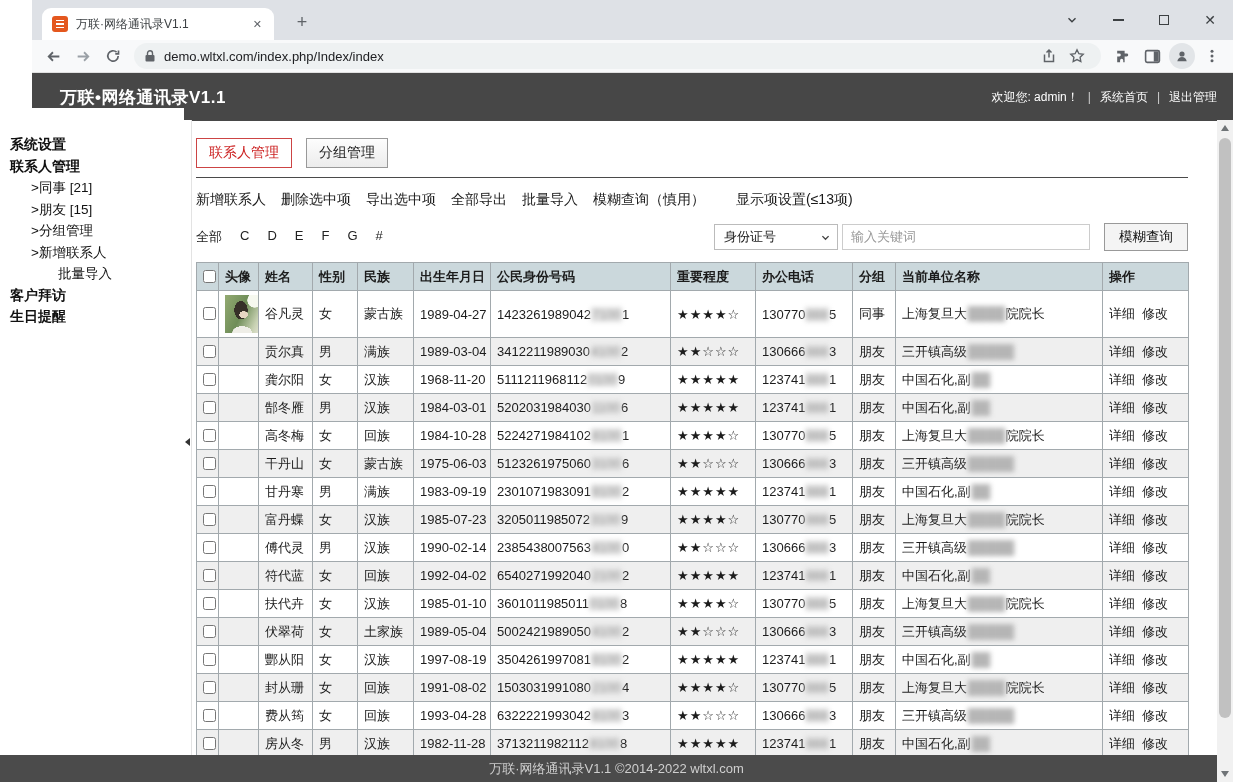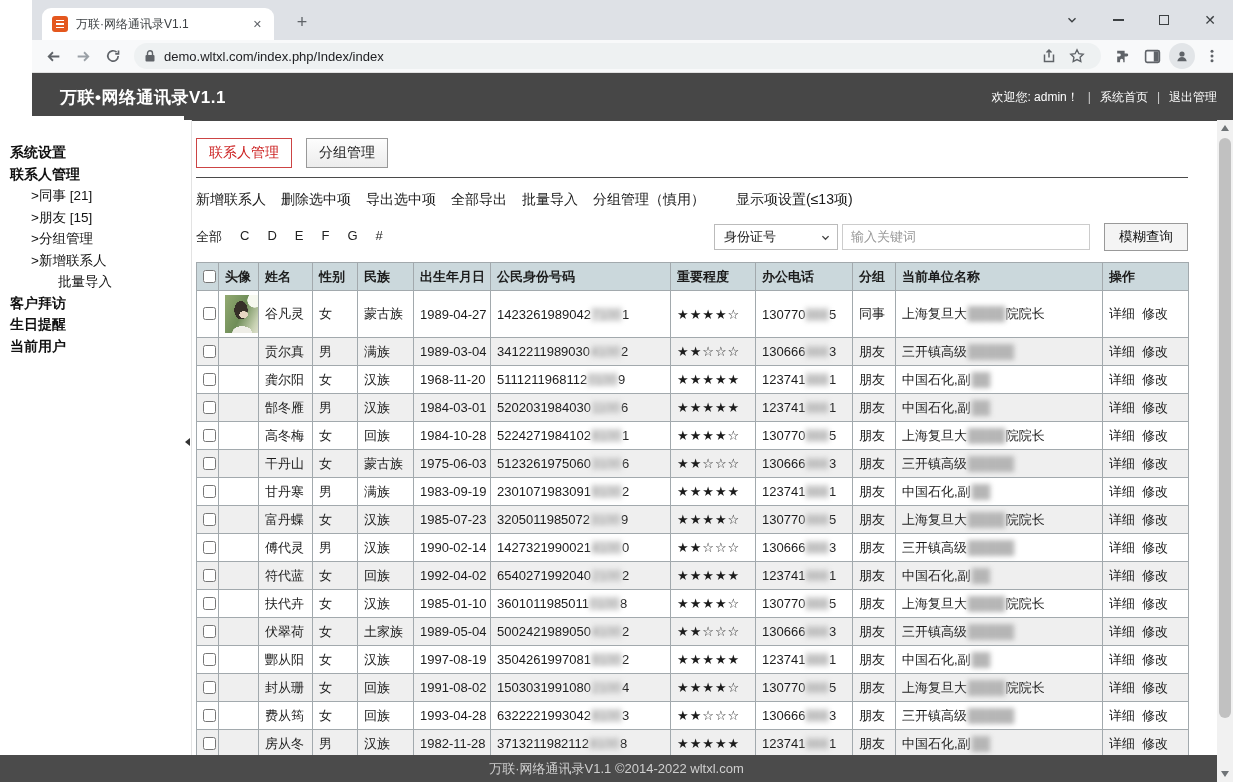--- a/index.html
+++ b/index.html
@@ -38,21 +38,21 @@
   
   .appheader { height:48px; background:#474747; display:flex; align-items:center; padding:0 16px 0 28px; }
   .apptitle { color:#fff; font-size:17px; font-weight:bold; letter-spacing:.5px;text-align:right; }
   .header-right { margin-left:auto; display:flex; align-items:center; gap:9px; color:#fff; font-size:12px;justify-content:flex-end; }
   .header-right .sep { color:#cfcfcf; }
   .hlink { cursor:pointer; }
   .appfooter { position:absolute; left:0; bottom:0; width:1233px; height:27px; background:#4b4b4b;
     color:#cfcfcf; font-size:13px; text-align:center; line-height:27px; z-index:5; }
 
   
-  .sidebar { position:absolute; left:0; top:116px; bottom:27px; width:184px; padding-top:26px; background:#fff; }
+  .sidebar { position:absolute; left:0; top:108px; bottom:27px; width:184px; padding-top:26px; background:#fff; }
   .side-item { font-size:13.5px; color:#111; line-height:21.5px; cursor:pointer; white-space:nowrap; }
   .side-item[data-level="0"] { font-weight:bold; font-size:14px; padding-left:10px; }
   .side-item[data-level="1"] { padding-left:31px; }
   .side-item[data-level="2"] { padding-left:58px; }
   .splitter { position:absolute; left:184px; top:120px; bottom:27px; width:8px; background:#fff;
     border-right:1px solid #e3e3e3; cursor:pointer; }
   .splitter .tri { position:absolute; left:1px; top:318px; width:0; height:0;
     border-top:4px solid transparent; border-bottom:4px solid transparent; border-right:5px solid #333; }
 
   
@@ -230,21 +230,20 @@
 
       <div class="side-item" data-level="1">&gt;新增联系人</div>
 
 
       <div class="side-item" data-level="2">批量导入</div>
 
       <div class="side-item" data-level="0">客户拜访</div>
 
       <div class="side-item" data-level="0">生日提醒</div>
 
-      <div class="side-item" data-level="0">当前用户</div>
     </div>
   <div class="splitter">
     <span class="tri"></span>
   </div>
 
   <div class="main">
     <div class="tabs">
 
         <div class="tab-btn" data-active="true">联系人管理</div>
 
@@ -257,21 +256,21 @@
         <span class="action-link">新增联系人</span>
 
         <span class="action-link">删除选中项</span>
 
         <span class="action-link">导出选中项</span>
 
         <span class="action-link">全部导出</span>
 
         <span class="action-link">批量导入</span>
 
-        <span class="action-link">分组管理（慎用）</span>
+        <span class="action-link">模糊查询（慎用）</span>
 
         <span class="action-link">显示项设置(≤13项)</span>
       </div>
 
     <div class="filterbar">
       <div class="letters">
 
           <span class="letter">全部</span>
 
           <span class="letter">C</span>
@@ -439,21 +438,21 @@
             <td class="c-op ops"><span>详细</span><span>修改</span></td>
           </tr>
 
           <tr>
             <td class="c-cb"><input type="checkbox" style=""></td>
             <td class="c-av"></td>
             <td class="c-name">傅代灵</td>
             <td class="c-sex">男</td>
             <td class="c-eth">汉族</td>
             <td class="c-birth">1990-02-14</td>
-            <td class="c-id"><span>1427321990021</span><span class="blur">4100</span><span>0</span></td>
+            <td class="c-id"><span>2385438007563</span><span class="blur">4100</span><span>0</span></td>
             <td class="c-imp stars">★★☆☆☆</td>
             <td class="c-tel"><span>130666</span><span class="blur">888</span><span>3</span></td>
             <td class="c-grp">朋友</td>
             <td class="c-co"><span>三开镇高级</span><span class="blur co">█████</span><span></span></td>
             <td class="c-op ops"><span>详细</span><span>修改</span></td>
           </tr>
 
           <tr>
             <td class="c-cb"><input type="checkbox" style=""></td>
             <td class="c-av"></td>

